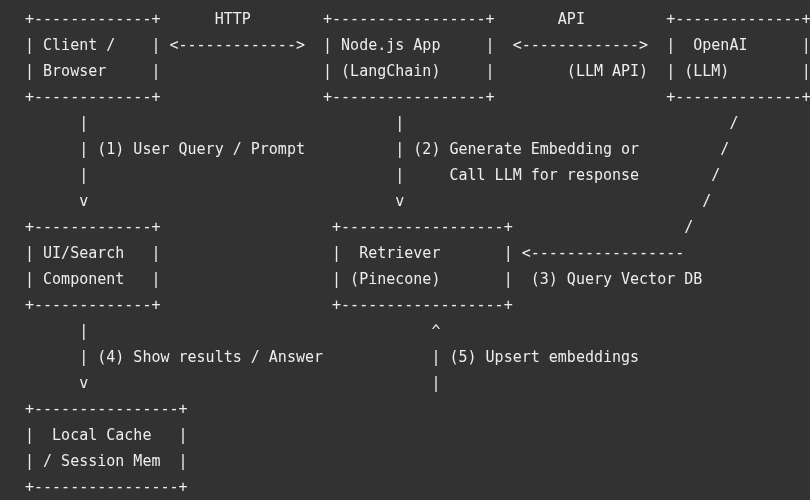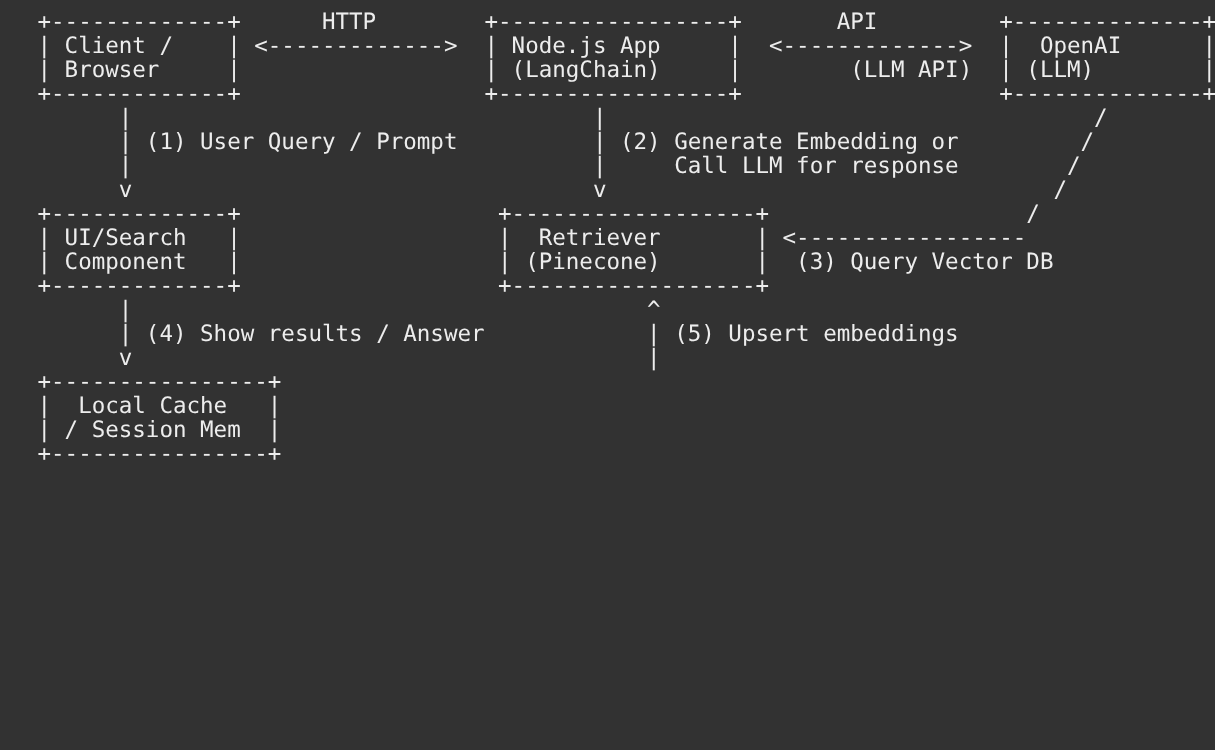--- a/index.html
+++ b/index.html
@@ -12,21 +12,21 @@
   .screen {
     width: 810px;
     height: 500px;
     box-sizing: border-box;
   }
   pre.ascii-art {
     margin: 0;
     padding: 6px 0 0 25px;
     font-family: "DejaVu Sans Mono", "Liberation Mono", monospace;
     font-size: 15px;
-    line-height: 16px;
+    line-height: 26px;
     color: #ededed;
     letter-spacing: 0;
     white-space: pre;
   }
 </style>
 </head>
 <body>
 
 <div class="screen">
   <pre class="ascii-art">+-------------+      HTTP        +-----------------+       API         +--------------+

